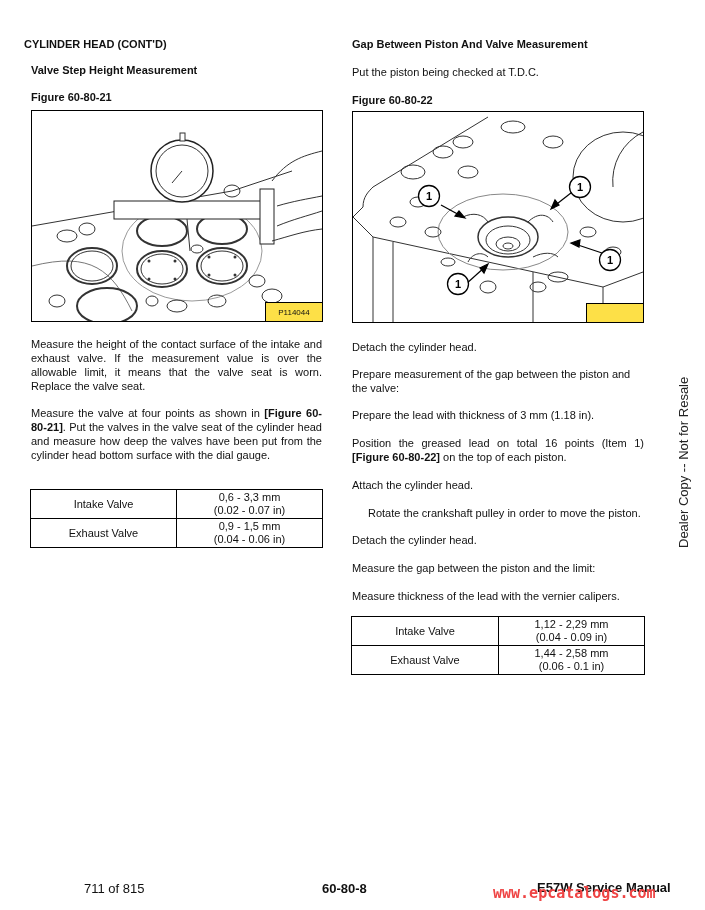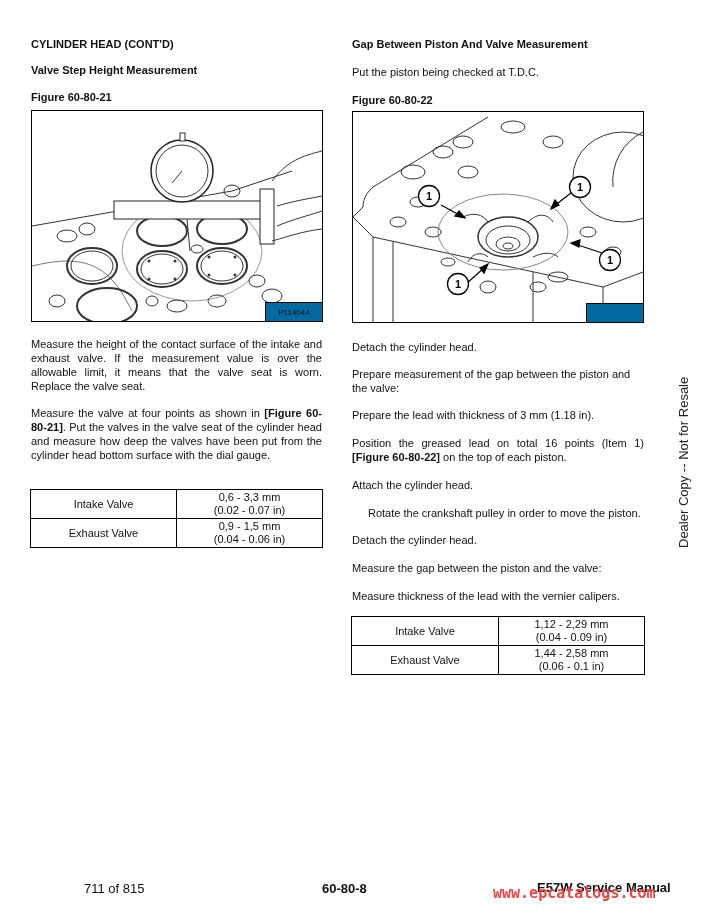--- a/index.html
+++ b/index.html
@@ -4,35 +4,35 @@
 <style>
   html, body { margin: 0; padding: 0; background: #ffffff; }
   body { width: 705px; height: 910px; position: relative; overflow: hidden;
          font-family: "Liberation Sans", sans-serif; color: #111; }
   .abs { position: absolute; }
   .h-bold { font-weight: bold; font-size: 11px; }
   .p { font-size: 11px; line-height: 14px; }
   .just { text-align: justify; }
   .figure { border: 1px solid #000; background: #fff; overflow: hidden; }
   .figlabel { position: absolute; right: 0; bottom: 0; border-top: 1px solid #000; border-left: 1px solid #000;
-              background: #0369a1; font-size: 8px; display: flex; align-items: center; justify-content: center; }
+              background: #fde047; font-size: 8px; display: flex; align-items: center; justify-content: center; }
   table.spec { border-collapse: collapse; font-size: 11px; position: absolute; }
   table.spec td { border: 1px solid #000; padding: 0; }
   table.spec td.hdr { font-weight: bold; padding-left: 6px; height: 15px; text-align: left; }
   table.spec td.name { text-align: center; height: 28px; }
   table.spec td.val { text-align: center; line-height: 13px; }
   .vertical { position: absolute; transform: rotate(-90deg); transform-origin: left top; white-space: nowrap;
               font-size: 13px; color: #222; }
   .footer { font-size: 13px; }
   .watermark { font-family: "DejaVu Sans Mono", monospace; font-size: 15px; color: #ef4444; font-weight: bold; letter-spacing: 0px; }
 </style>
 </head>
 <body>
 
-<div class="abs h-bold" style="left:31px; top:38px;">CYLINDER HEAD (CONT'D)</div>
+<div class="abs h-bold" style="left:24px; top:38px;">CYLINDER HEAD (CONT'D)</div>
 <div class="abs h-bold" style="left:31px; top:64px;">Valve Step Height Measurement</div>
 <div class="abs h-bold" style="left:31px; top:91px;">Figure 60-80-21</div>
 
 <div class="abs figure" style="left:31px; top:110px; width:290px; height:210px;">
   <svg width="290" height="210" viewBox="0 0 290 210">
     <g fill="none" stroke="#333" stroke-width="1">
       <path d="M0 115 L200 80 L260 60"></path>
       <path d="M0 155 C60 140 80 160 100 200" stroke="#777"></path>
       <ellipse cx="60" cy="155" rx="25" ry="18" stroke-width="2"></ellipse>
       <ellipse cx="60" cy="155" rx="21" ry="15"></ellipse>
@@ -172,21 +172,21 @@
   <div class="figlabel" style="width:56px; height:18px;"></div>
 </div>
 
 <div class="abs p" style="left:352px; top:340px; width:292px;">Detach the cylinder head.</div>
 <div class="abs p" style="left:352px; top:367px; width:292px;">Prepare measurement of the gap between the piston and the valve:</div>
 <div class="abs p" style="left:352px; top:408px; width:292px;">Prepare the lead with thickness of 3 mm (1.18 in).</div>
 <div class="abs p just" style="left:352px; top:436px; width:292px;"><span>Position the greased lead on total 16 points (Item 1) </span><b>[Figure 60-80-22]</b><span> on the top of each piston.</span></div>
 <div class="abs p" style="left:352px; top:478px; width:292px;">Attach the cylinder head.</div>
 <div class="abs p" style="left:352px; top:506px; width:292px;margin-left:16px;">Rotate the crankshaft pulley in order to move the piston.</div>
 <div class="abs p" style="left:352px; top:533px; width:292px;">Detach the cylinder head.</div>
-<div class="abs p" style="left:352px; top:561px; width:292px;">Measure the gap between the piston and the valve:</div>
+<div class="abs p" style="left:352px; top:561px; width:292px;">Measure the gap between the piston and the limit:</div>
 <div class="abs p" style="left:352px; top:589px; width:292px;">Measure thickness of the lead with the vernier calipers.</div>
 
 <table class="spec" style="left:351px; top:616px; width:294px;">
   <tbody>
   <tr>
     <td class="name" style="width:146px;">Intake Valve</td>
     <td class="val">
           <div>1,12 - 2,29 mm</div>
           <div>(0.04 - 0.09 in)</div>
         </td>

